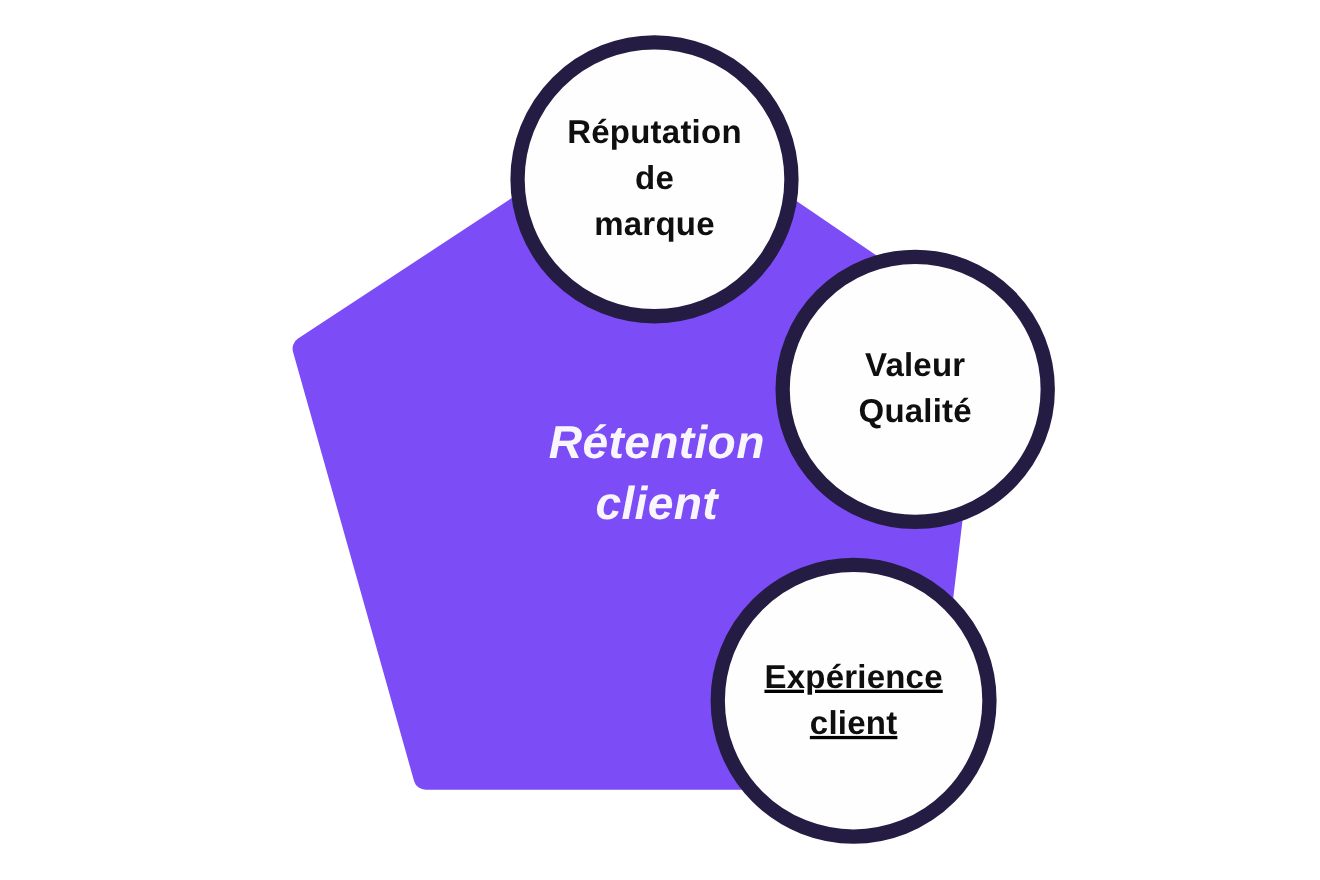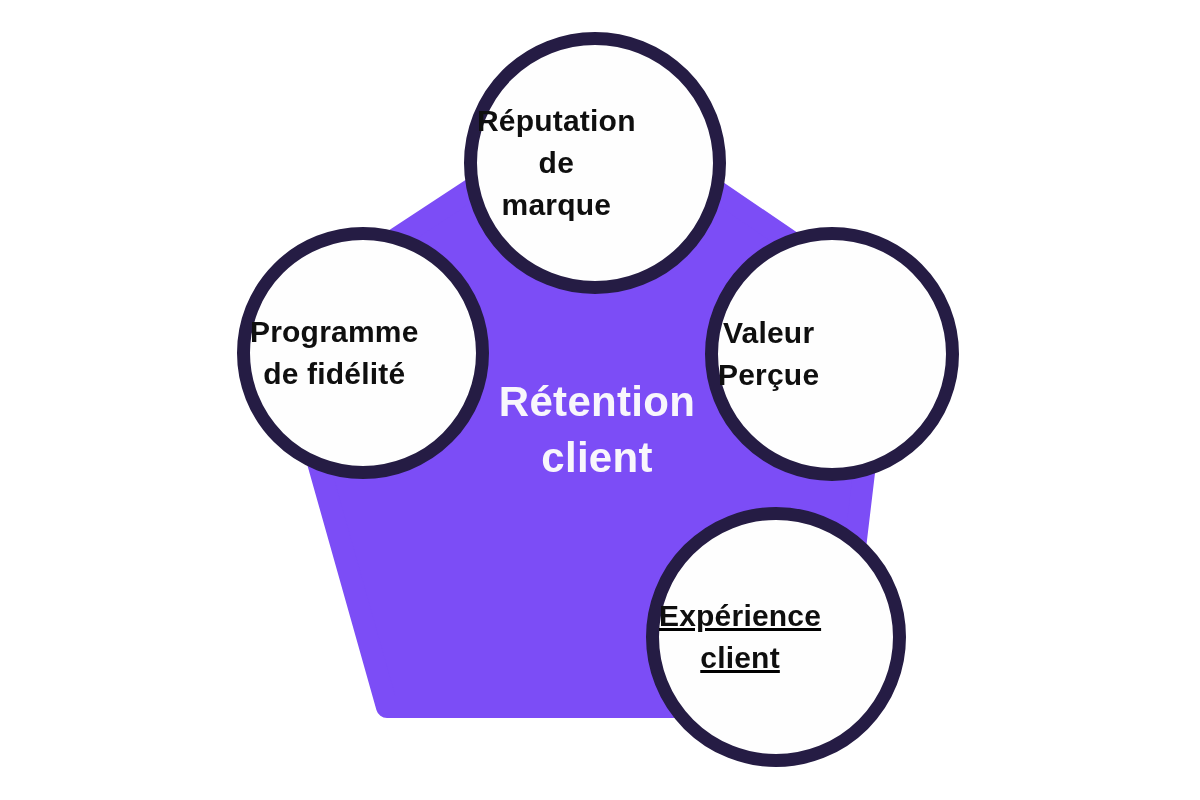--- a/index.html
+++ b/index.html
@@ -30,21 +30,21 @@
     stroke-linejoin: round;
   }
   .node {
     position: absolute;
     box-sizing: border-box;
     border-radius: 50%;
     background: var(--circle-fill, #FEFEFE);
     border: 13px solid var(--outline, #251C44);
     display: flex;
     align-items: center;
-    justify-content: flex-start;
+    justify-content: center;
     text-align: center;
   }
   .node-label {
     font-size: 30px;
     line-height: 42px;
     font-weight: 700;
     color: var(--label-text, #0F0F0F);
     white-space: pre-line;
     letter-spacing: 0.2px;
   }
@@ -58,48 +58,45 @@
     left: 417px;
     top: 374px;
     width: 360px;
     text-align: center;
     font-size: 42px;
     line-height: 56px;
     font-weight: 700;
     color: var(--center-text, #F8F6FC);
     white-space: pre-line;
     letter-spacing: 0.3px;
+    font-style: italic;
   }
 </style>
 </head>
 <body>
 
 <div class="stage">
 
   <svg class="blob" viewBox="0 0 1200 800" xmlns="http://www.w3.org/2000/svg" aria-hidden="true">
     <polygon points="595,108 884,305 836,707 387,707 277,317"></polygon>
   </svg>
 
   <div class="center-label">Rétention
 client</div>
 
   <div class="node node-top">
     <span class="node-label">Réputation
 de
 marque</span>
   </div>
 
-  <div class="node node-left">
-    <span class="node-label">Programme
-de fidélité</span>
-  </div>
 
   <div class="node node-right">
     <span class="node-label">Valeur
-Perçue</span>
+Qualité</span>
   </div>
 
 
   <div class="node node-bottom-right">
     <span class="node-label">Expérience
 client</span>
   </div>
 
 </div>
 

